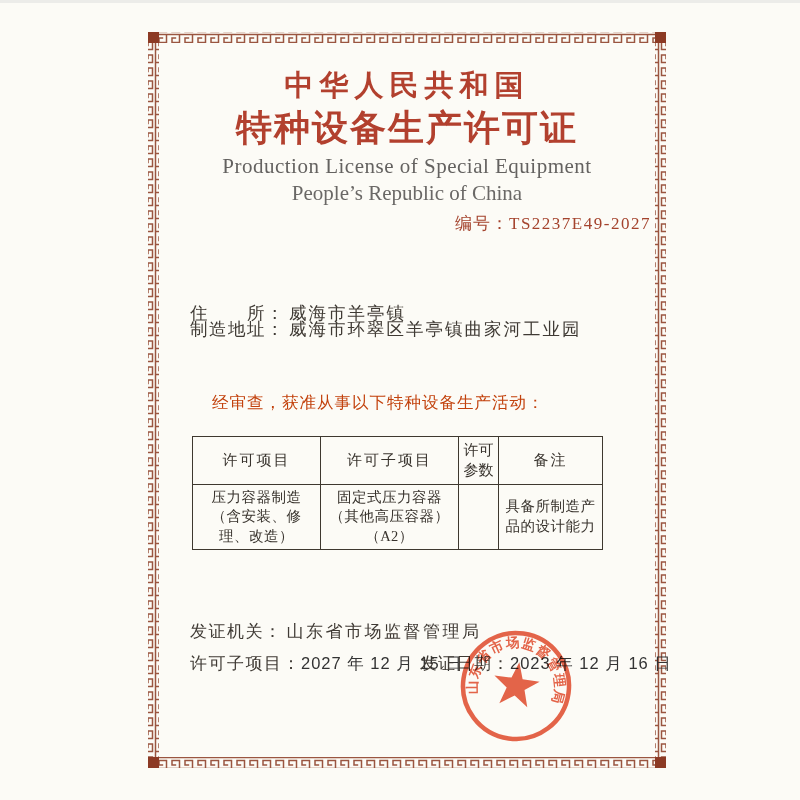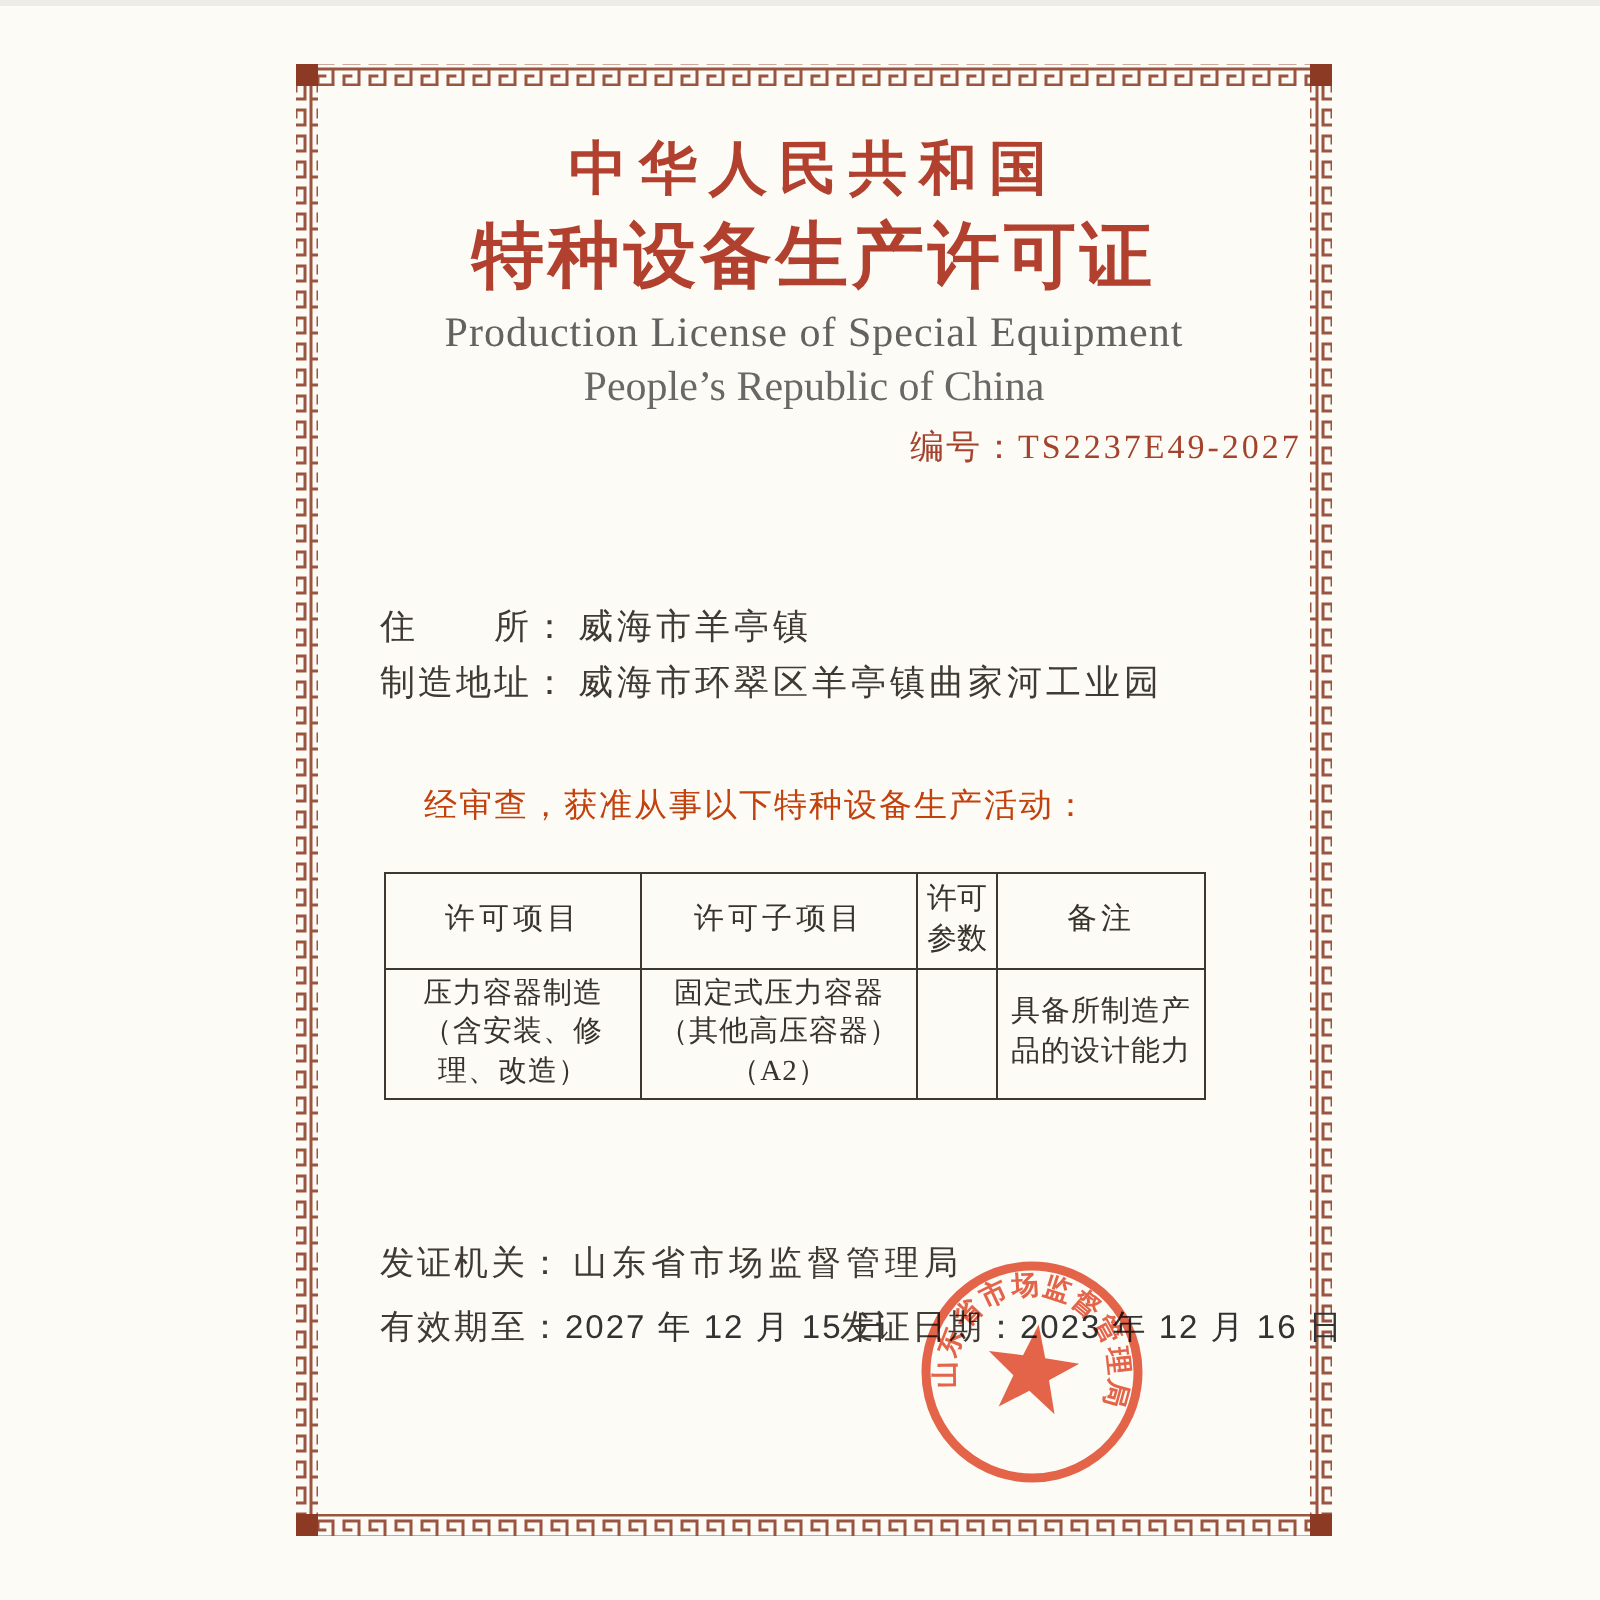--- a/index.html
+++ b/index.html
@@ -22,21 +22,21 @@
   .title-cn2{font-size:36px;font-weight:700;color:#b2402e;letter-spacing:2px;line-height:1.2;margin-top:5px;}
   .title-en1{font-size:21px;color:#646260;letter-spacing:.5px;margin-top:4px;}
   .title-en2{font-size:21px;color:#6a6866;margin-top:2px;}
 
   .license-line{position:absolute;left:455px;top:212px;font-size:17px;color:#a4432d;letter-spacing:1px;}
   .license-line .num{font-family:"Liberation Serif", serif;letter-spacing:1.5px;text-align:center;}
 
   .field-line{position:absolute;left:190px;font-size:17.5px;color:#3f3a34;letter-spacing:1.5px;white-space:nowrap;}
   .fl-0{top:259px;}
   .fl-1{top:301px;}
-  .fl-2{top:329px;}
+  .fl-2{top:317px;}
   .field-line .label{letter-spacing:1.5px;}
   .field-line .value{margin-left:4px;letter-spacing:2px;}
 
   .table-intro{position:absolute;left:212px;top:392px;font-size:16.5px;color:#c2410c;letter-spacing:1px;}
 
   table.license{
     position:absolute;left:192px;top:436px;
     border-collapse:collapse;table-layout:fixed;
     font-size:14.5px;color:#38332d;
   }
@@ -138,21 +138,21 @@
         <td></td>
         <td>具备所制造产品的设计能力</td>
       </tr>
     </tbody>
   </table>
 
   <div class="issuer-line">
     <span class="label">发证机关：</span><span class="value">山东省市场监督管理局</span>
   </div>
   <div class="valid-line">
-    <span class="label">有效期至：</span><span class="date-value">2027 年 12 月 15 日</span>
+    <span class="label">许可子项目：</span><span class="date-value">2027 年 12 月 15 日</span>
   </div>
   <div class="issue-line">
     <span class="label">发证日期：</span><span class="date-value">2023 年 12 月 16 日</span>
   </div>
 
   <svg class="seal" viewBox="-62 -62 124 124" aria-hidden="true">
     <g transform="rotate(8)">
       <circle cx="0" cy="0" r="53" fill="none" stroke="#e24a2b" stroke-width="4.5"></circle>
       <path d="M0,-24 L5.6,-7.7 L22.8,-7.4 L9,2.9 L14.1,19.4 L0,9.5 L-14.1,19.4 L-9,2.9 L-22.8,-7.4 L-5.6,-7.7 Z" fill="#e24a2b"></path>
       <path id="sealArc" d="M -36 15 A 39 39 0 1 1 36 15" fill="none"></path>

